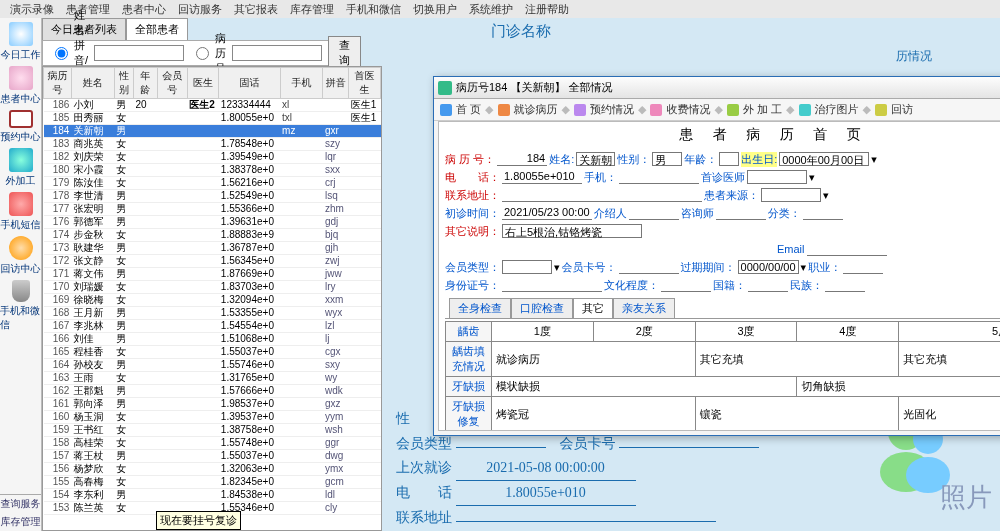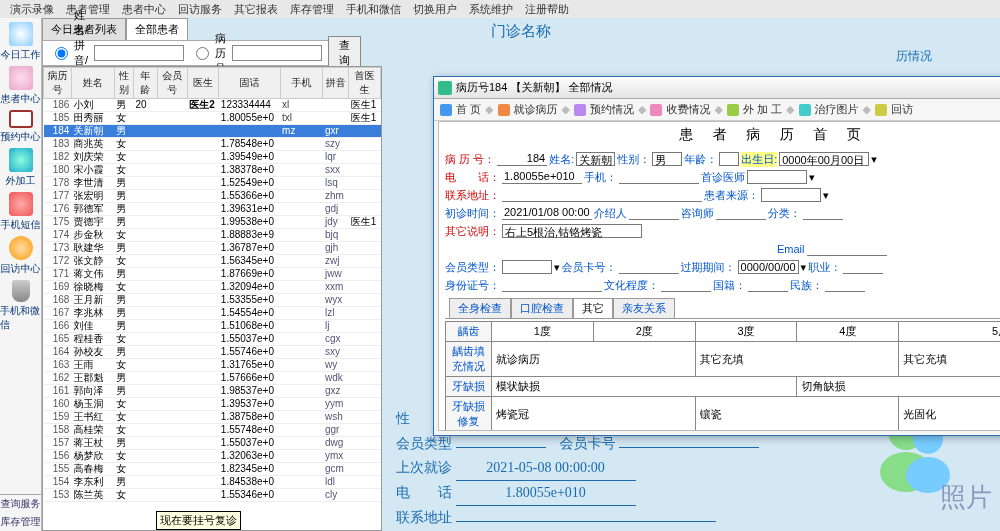--- a/index.html
+++ b/index.html
@@ -240,20 +240,32 @@
             <td class="c-sex">女</td>
             <td class="c-age"></td>
             <td class="c-mem"></td>
             <td class="c-doc"></td>
             <td class="c-tel">1.38378e+0</td>
             <td class="c-phone"></td>
             <td class="c-py">sxx</td>
             <td class="c-sz"></td>
           </tr>
           <tr>
+            <td class="c-id">179</td>
+            <td class="c-name">陈汝佳</td>
+            <td class="c-sex">女</td>
+            <td class="c-age"></td>
+            <td class="c-mem"></td>
+            <td class="c-doc"></td>
+            <td class="c-tel">1.56216e+0</td>
+            <td class="c-phone"></td>
+            <td class="c-py">crj</td>
+            <td class="c-sz"></td>
+          </tr>
+          <tr>
             <td class="c-id">178</td>
             <td class="c-name">李世清</td>
             <td class="c-sex">男</td>
             <td class="c-age"></td>
             <td class="c-mem"></td>
             <td class="c-doc"></td>
             <td class="c-tel">1.52549e+0</td>
             <td class="c-phone"></td>
             <td class="c-py">lsq</td>
             <td class="c-sz"></td>
@@ -276,32 +288,20 @@
             <td class="c-sex">男</td>
             <td class="c-age"></td>
             <td class="c-mem"></td>
             <td class="c-doc"></td>
             <td class="c-tel">1.39631e+0</td>
             <td class="c-phone"></td>
             <td class="c-py">gdj</td>
             <td class="c-sz"></td>
           </tr>
           <tr>
-            <td class="c-id">175</td>
-            <td class="c-name">贾德宇</td>
-            <td class="c-sex">男</td>
-            <td class="c-age"></td>
-            <td class="c-mem"></td>
-            <td class="c-doc"></td>
-            <td class="c-tel">1.99538e+0</td>
-            <td class="c-phone"></td>
-            <td class="c-py">jdy</td>
-            <td class="c-sz">医生1</td>
-          </tr>
-          <tr>
             <td class="c-id">174</td>
             <td class="c-name">步金秋</td>
             <td class="c-sex">女</td>
             <td class="c-age"></td>
             <td class="c-mem"></td>
             <td class="c-doc"></td>
             <td class="c-tel">1.88883e+9</td>
             <td class="c-phone"></td>
             <td class="c-py">bjq</td>
             <td class="c-sz"></td>
@@ -333,20 +333,32 @@
           <tr>
             <td class="c-id">171</td>
             <td class="c-name">蒋文伟</td>
             <td class="c-sex">男</td>
             <td class="c-age"></td>
             <td class="c-mem"></td>
             <td class="c-doc"></td>
             <td class="c-tel">1.87669e+0</td>
             <td class="c-phone"></td>
             <td class="c-py">jww</td>
+            <td class="c-sz"></td>
+          </tr>
+          <tr>
+            <td class="c-id">170</td>
+            <td class="c-name">刘瑞媛</td>
+            <td class="c-sex">女</td>
+            <td class="c-age"></td>
+            <td class="c-mem"></td>
+            <td class="c-doc"></td>
+            <td class="c-tel">1.83703e+0</td>
+            <td class="c-phone"></td>
+            <td class="c-py">lry</td>
             <td class="c-sz"></td>
           </tr>
           <tr>
             <td class="c-id">169</td>
             <td class="c-name">徐晓梅</td>
             <td class="c-sex">女</td>
             <td class="c-age"></td>
             <td class="c-mem"></td>
             <td class="c-doc"></td>
             <td class="c-tel">1.32094e+0</td>
@@ -636,21 +648,21 @@
         </div>
         <div class="form-row">
           <span class="lbl red">联系地址：</span>
             <span class="u" style="min-width:200px"></span>
           <span class="lbl">患者来源：</span>
             <span class="box" style="min-width:60px"></span>
             <span>▾</span>
         </div>
         <div class="form-row">
           <span class="lbl">初诊时间：</span>
-            <span class="u">2021/01/08 00:00</span>
+            <span class="u">2021/05/23 00:00</span>
           <span class="lbl">介绍人</span>
             <span class="u" style="min-width:50px"></span>
           <span class="lbl">咨询师</span>
             <span class="u" style="min-width:50px"></span>
           <span class="lbl">分类：</span>
             <span class="u" style="min-width:40px"></span>
         </div>
         <div class="form-row">
           <span class="lbl red">其它说明：</span>
             <span class="box" style="min-width:140px">右上5根治,钴铬烤瓷</span>

